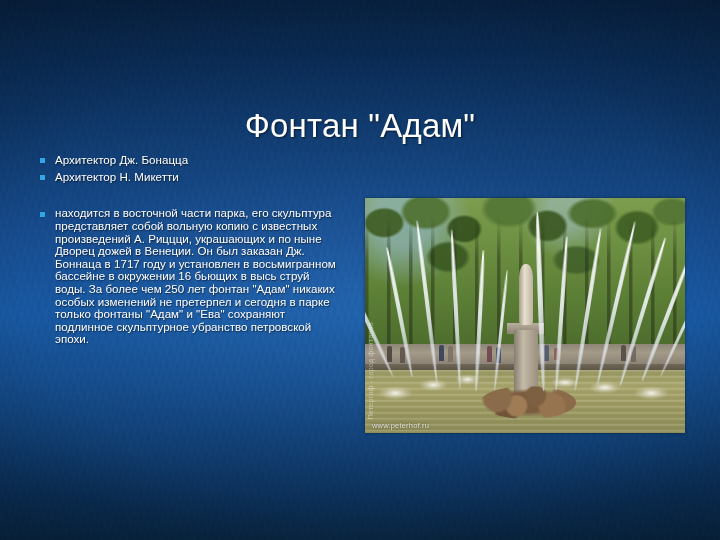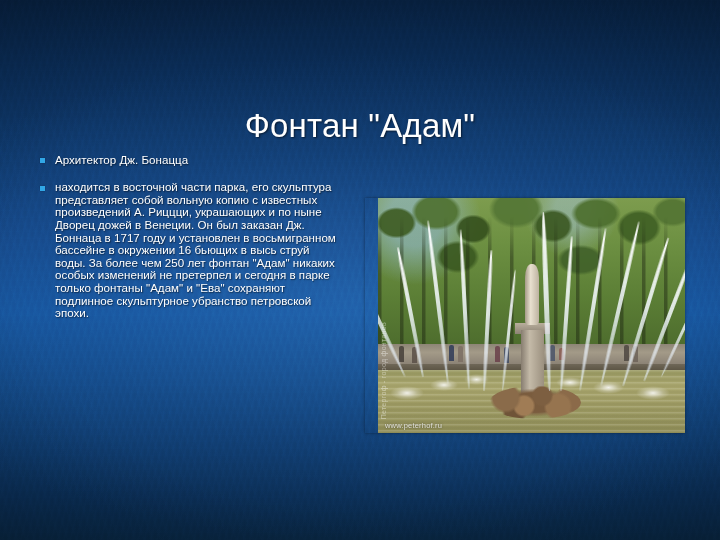--- a/index.html
+++ b/index.html
@@ -116,21 +116,21 @@
     background: #31a7e6;
     box-shadow: 0 0 1px rgba(0,0,0,0.4);
   }
   .bullet-text {
     flex: 1 1 auto;
     font-size: 11.6px;
     line-height: 16.2px;
     text-shadow: 0.7px 0.7px 1.4px rgba(0,0,0,0.6);
   }
   #para-row {
-    margin-top: 13px;
+    margin-top: 22px;
     justify-content: flex-end;
   }
   #para-row .bullet-mark { padding-top: 5px; }
   #para-text {
     font-size: 11.6px;
     line-height: 12.6px;
     text-align: left;
     text-shadow: 0.7px 0.7px 1.4px rgba(0,0,0,0.6);
   }
 
@@ -142,21 +142,20 @@
     width: 320px;
     height: 235px;
     overflow: hidden;
     box-shadow: 0 0 3px rgba(0,0,0,0.45);
   }
   #photo {
     position: absolute;
     inset: 0;
     overflow: hidden;
     background: #b91c1c;
-    margin-left: 13px;
   }
   
   .ph-sky {
     position: absolute;
     left: 0; top: 0; right: 0; height: 64%;
     background:
       radial-gradient(circle at 12% 14%, rgba(150,190,225,0.55) 0 9%, rgba(0,0,0,0) 22%),
       radial-gradient(circle at 63% 8%, rgba(170,200,230,0.45) 0 7%, rgba(0,0,0,0) 20%),
       linear-gradient(to bottom, #7d9c4e 0%, #6d9042 30%, #5c7f36 65%, #4d6c2d 100%);
   }
@@ -323,20 +322,26 @@
   <div id="body-block">
 
 
     <div class="bullet-row">
       <span class="bullet-mark">
           <i></i>
         </span>
       <span class="bullet-text">Архитектор Дж. Бонацца</span>
     </div>
 
+    <div class="bullet-row">
+      <span class="bullet-mark">
+          <i></i>
+        </span>
+      <span class="bullet-text">Архитектор Н. Микетти</span>
+    </div>
 
 
     <div class="bullet-row" id="para-row">
       <span class="bullet-mark">
           <i></i>
         </span>
       <span id="para-text">находится в восточной части парка, его скульптура представляет собой вольную копию с известных произведений А. Риццци, украшающих и по ныне Дворец дожей в Венеции. Он был заказан Дж. Боннаца в 1717 году и установлен в восьмигранном бассейне в окружении 16 бьющих в высь струй воды. За более чем 250 лет фонтан "Адам" никаких особых изменений не претерпел и сегодня в парке только фонтаны "Адам" и "Ева" сохраняют подлинное скульптурное убранство петровской эпохи.</span>
     </div>
 
   </div>

